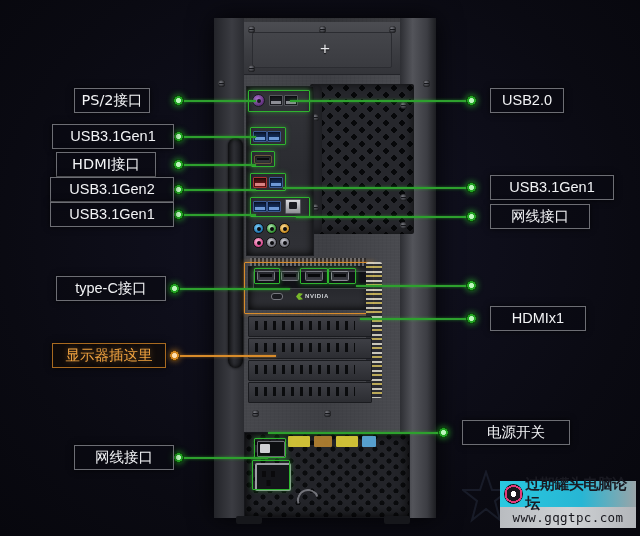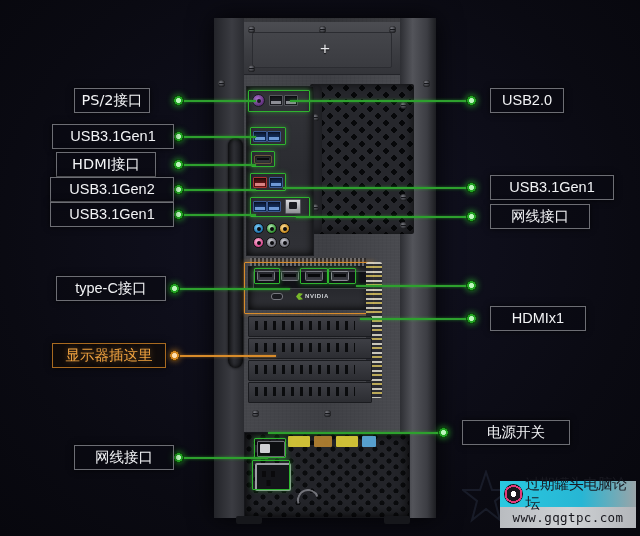--- a/index.html
+++ b/index.html
@@ -131,21 +131,21 @@
   
   .hl{position:absolute;border:1.5px solid #2fb42f;box-shadow:0 0 5px rgba(47,200,47,.5);border-radius:1px;}
   .hl.orange{border-color:#d88b2a;box-shadow:0 0 5px rgba(216,139,42,.5);}
 
   
   .wm{position:absolute;left:500px;top:481px;width:136px;height:47px;}
   .wm-top{position:relative;height:26px;background:linear-gradient(90deg,#29c8e0,#27b6d4 60%,#9aa4a8);
      display:flex;align-items:center;}
   .wm-eye{position:relative;width:20px;height:20px;margin-left:4px;border-radius:50%;
      background:radial-gradient(circle at 50% 50%,#ffffff 0 3px,#19181f 3px 7px,#e23a7a 7px 9px,#0d0d12 9px 10px);}
-  .wm-txt{font-family:"DejaVu Sans",sans-serif;font-size:15px;color:#1a1a22;margin-left:2px;font-weight:normal;letter-spacing:-.5px;}
+  .wm-txt{font-family:"DejaVu Sans",sans-serif;font-size:15px;color:#1a1a22;margin-left:2px;font-weight:bold;letter-spacing:-.5px;}
   .wm-bot{height:21px;background:linear-gradient(90deg,#b9bcc0,#cfd2d5 50%,#b3b6ba);
      display:flex;align-items:center;justify-content:center;
      font-family:"DejaVu Sans Mono","Liberation Mono",monospace;font-size:12.5px;color:#15151b;letter-spacing:.4px;}
   .star-wm{position:absolute;left:462px;top:470px;width:48px;height:56px;opacity:.22;}
 </style>
 </head>
 <body>
 
 <div id="stage">
 

